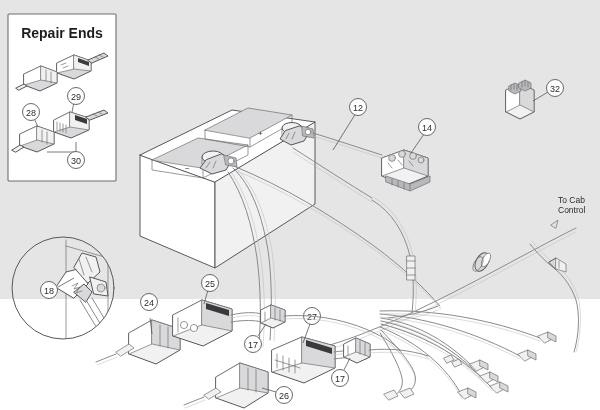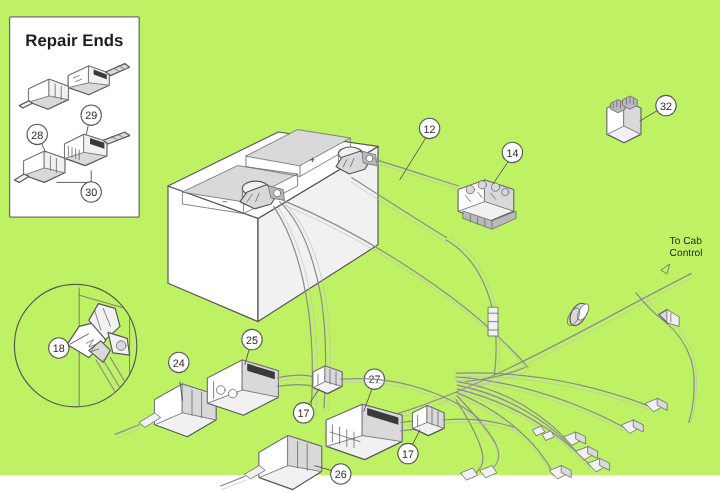--- a/index.html
+++ b/index.html
@@ -1,21 +1,21 @@
 <!DOCTYPE html>
 <html><head>
 <meta charset="utf-8">
 <style>
   html,body{margin:0;padding:0;background:#ffffff;}
   body{
     width:600px;height:410px;overflow:hidden;
     font-family:"Liberation Sans", sans-serif;
     color:#2b2b2b;
   }
-  #stage{position:relative;width:600px;height:396px;background:#bef264;}
+  #stage{position:relative;width:600px;height:299px;background:#e5e5e5;}
   svg#diagram{position:absolute;left:0;top:0;width:600px;height:410px;}
 
   
   .outline{fill:none;stroke:#58585a;stroke-width:1;stroke-linejoin:round;stroke-linecap:round;}
   .outline-thin{fill:none;stroke:#6e6e70;stroke-width:.7;stroke-linejoin:round;stroke-linecap:round;}
   .wire{fill:none;stroke:#8b8b8e;stroke-width:1;stroke-linecap:round;}
   .wire-in{fill:none;stroke:#bdbdc0;stroke-width:.55;stroke-linecap:round;}
   .face-lt{fill:#ffffff;}
   .face-md{fill:#f1f1f2;}
   .face-dk{fill:#d9d9dc;}

